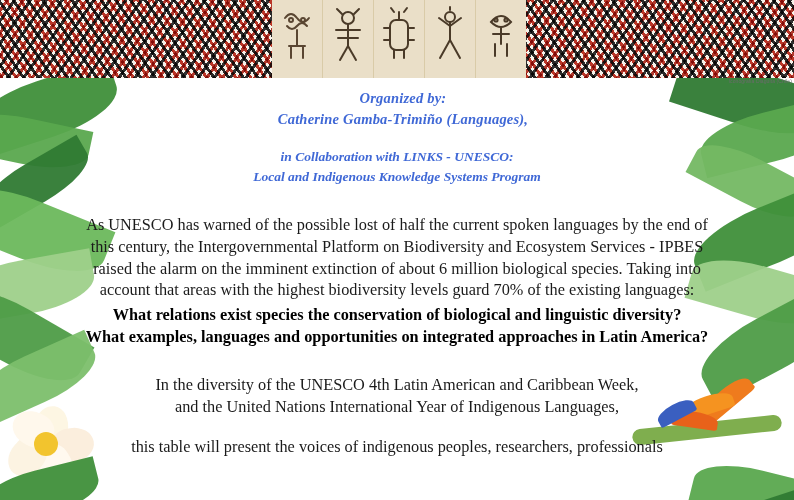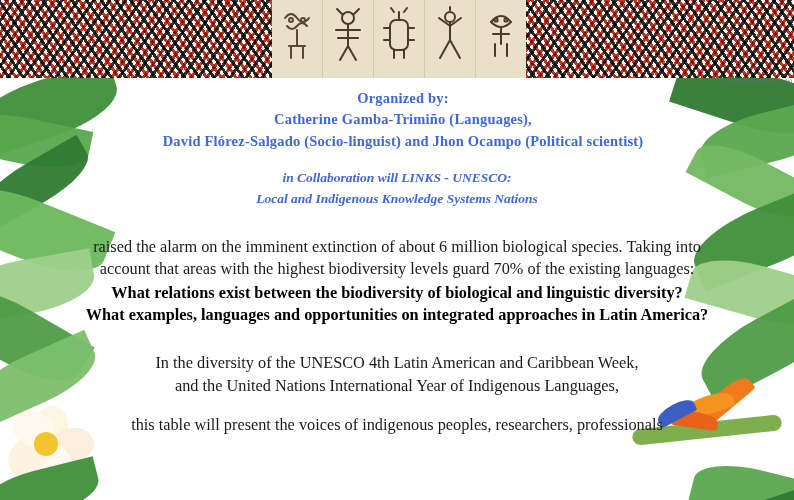--- a/index.html
+++ b/index.html
@@ -86,20 +86,21 @@
   .content {
     position: relative;
     z-index: 2;
     padding-top: 88px;
     text-align: center;
   }
 
   .organizers {
     color: #3f68d6;
     font-weight: bold;
+    font-style: italic;
     font-size: 14.5px;
     line-height: 1.48;
     letter-spacing: 0.2px;
     margin-left: 12px;
   }
   .collab {
     margin-top: 16px;
     color: #3f68d6;
     font-weight: bold;
     font-style: italic;
@@ -255,35 +256,36 @@
   </div>
   <div class="band band-right"></div>
 </div>
 <div class="credit">Iconografia Diaguita (Chile)</div>
 
 <div class="content">
 
   <div class="organizers">
     <div>Organized by:</div>
     <div>Catherine Gamba-Trimiño (Languages),</div>
-    <div>David Flórez-Salgado (Socio-linguist) and Jhon Ocampo (Political scientist)</div>
   </div>
 
   <div class="collab">
-    <div>in Collaboration will LINKS - UNESCO:</div>
-    <div>Local and Indigenous Knowledge Systems Nations</div>
+    <div>in Collaboration with LINKS - UNESCO:</div>
+    <div>Local and Indigenous Knowledge Systems Program</div>
   </div>
 
   <div class="body-block">
+    <p>As UNESCO has warned of the possible lost of half the current spoken languages by the end of</p>
+    <p>this century, the Intergovernmental Platform on Biodiversity and Ecosystem Services - IPBES</p>
     <p>raised the alarm on the imminent extinction of about 6 million biological species. Taking into</p>
     <p>account that areas with the highest biodiversity levels guard 70% of the existing languages:</p>
   </div>
 
   <div class="questions">
-    <div>What relations exist between the biodiversity of biological and linguistic diversity?</div>
+    <div>What relations exist species the conservation of biological and linguistic diversity?</div>
     <div>What examples, languages and opportunities on integrated approaches in Latin America?</div>
   </div>
 
   <div class="framework">
     <div>
       <span>In the diversity of the </span><b>UNESCO 4th  Latin American and Caribbean Week</b><span>,</span>
     </div>
     <div>
       <span>and </span><b>the United Nations International Year of Indigenous Languages</b><span>,</span>
     </div>

